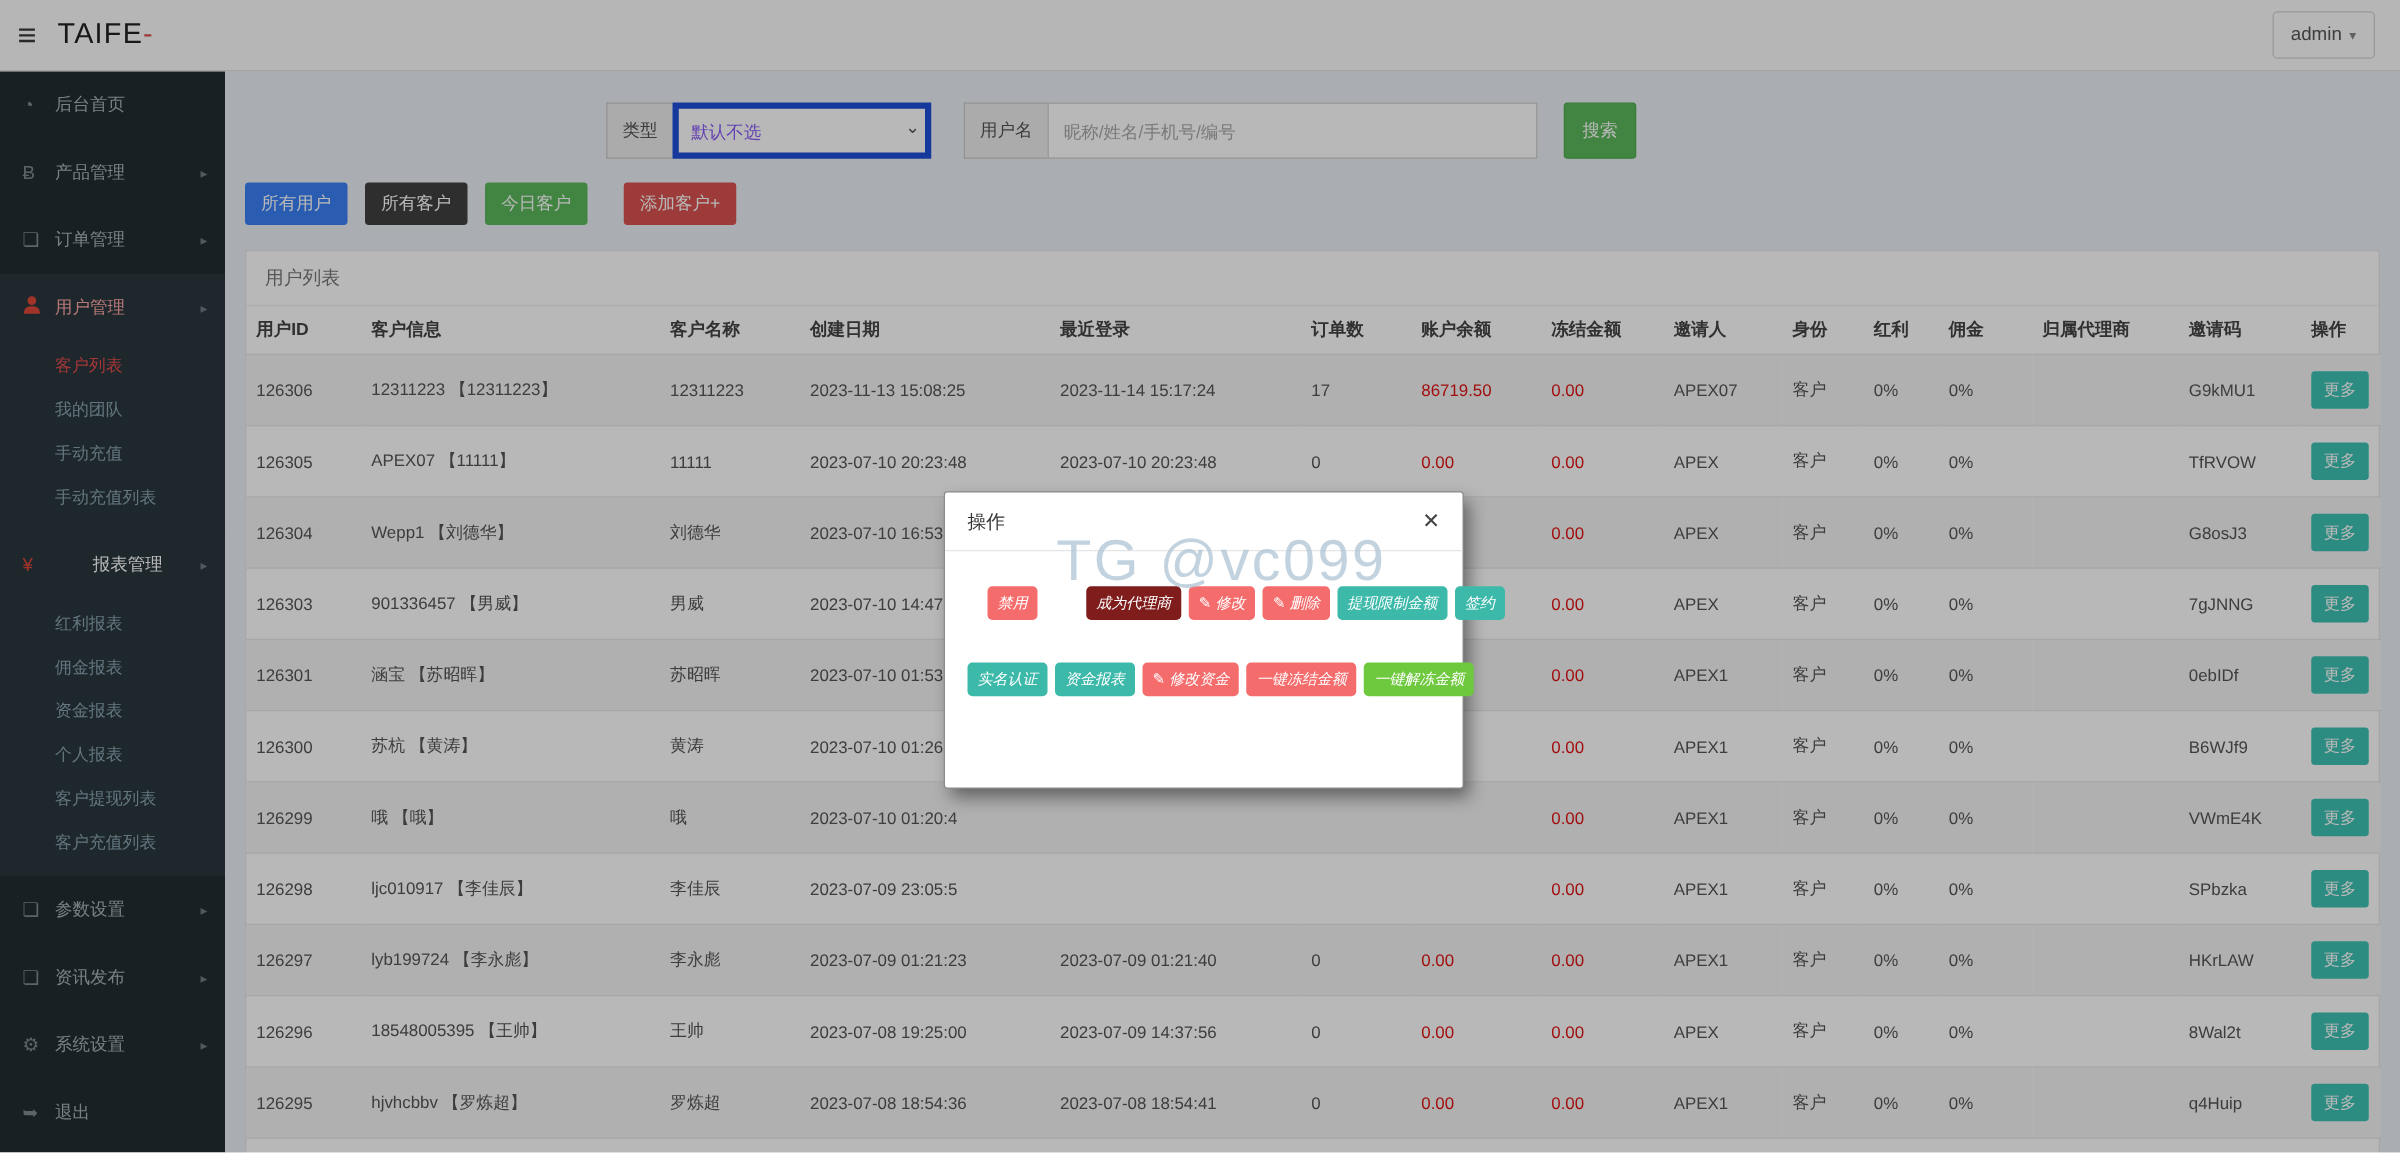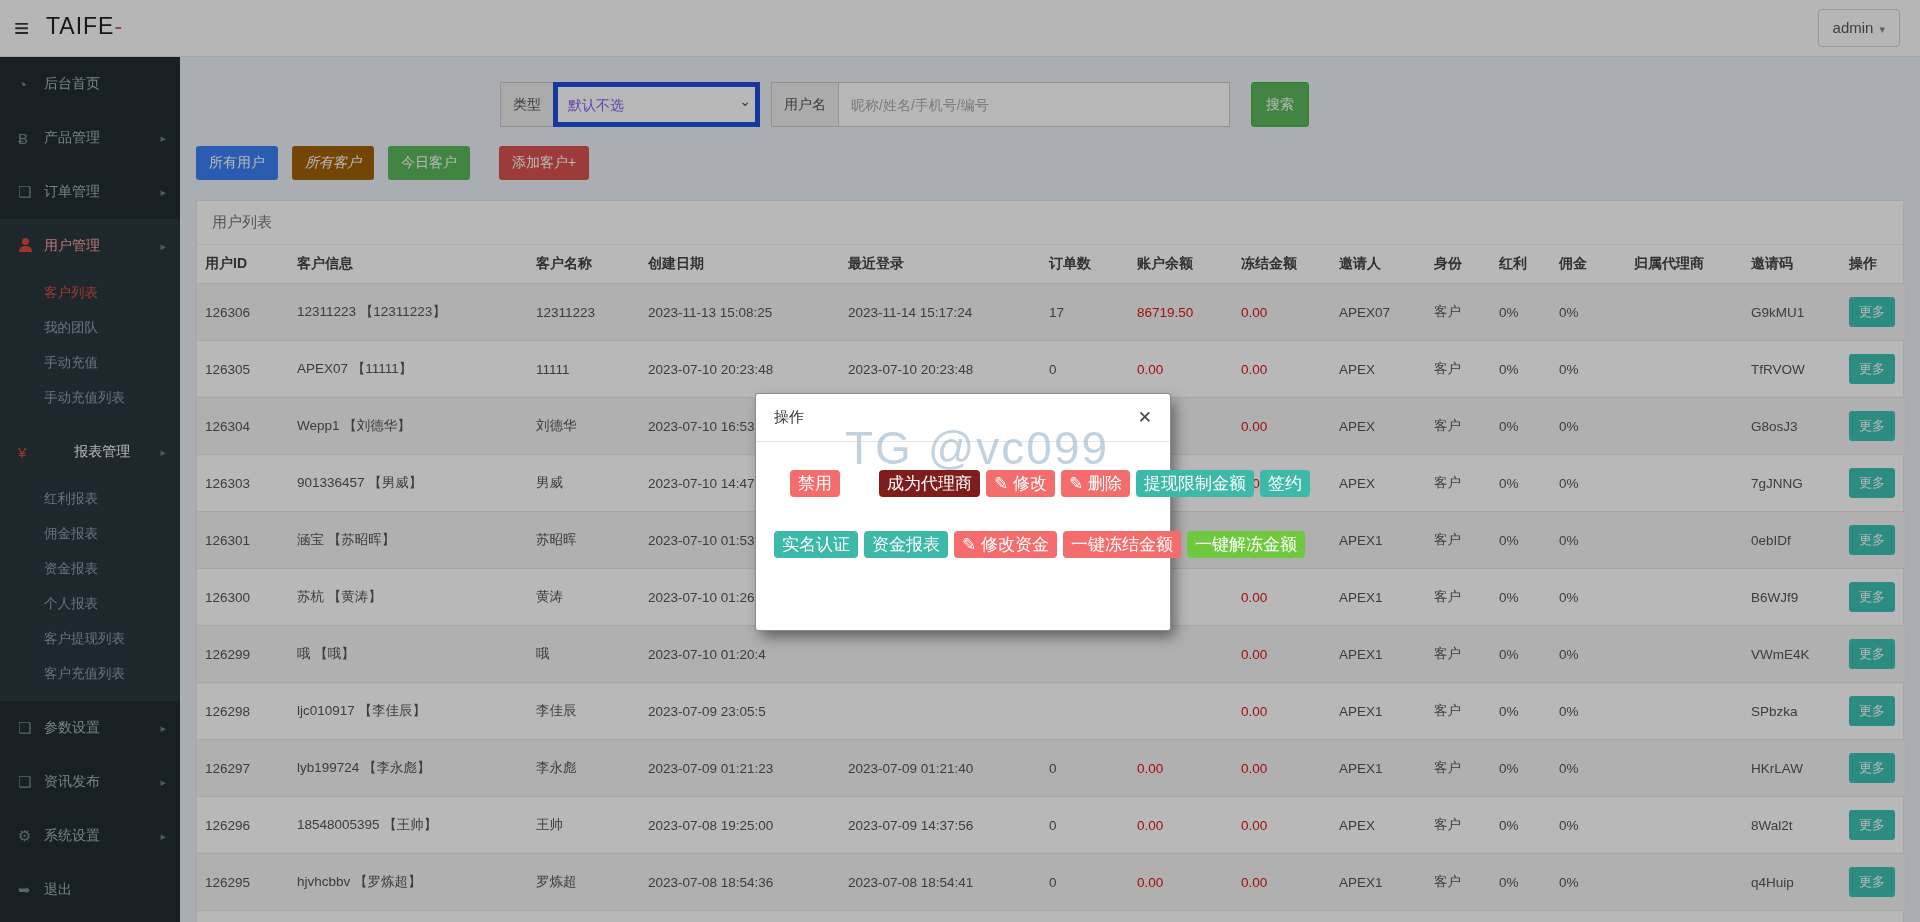--- a/index.html
+++ b/index.html
@@ -29,21 +29,21 @@
   .side-sub li.active { color:#e64c4c; }
   
   .icon-person { position:relative; display:inline-block; width:15px; height:14px; }
   .icon-person::before { content:""; position:absolute; left:4px; top:0; width:7px; height:7px; border-radius:50%; background:currentColor; }
   .icon-person::after { content:""; position:absolute; left:1px; bottom:0; width:13px; height:6px; border-radius:6px 6px 1px 1px; background:currentColor; }
 
   
   .main { position:absolute; left:180px; top:57px; right:0; bottom:0; background:#ecf0f5; padding:25px 16px 0 16px; }
   .filter-row { position:relative; height:45px; }
   .group { position:absolute; top:0; height:45px; display:flex; }
-  .group-type { left:304px; width:260px; }
+  .group-type { left:289px; width:260px; }
   .group-user { left:575px; width:459px; }
   .addon { background:#eee; border:1px solid #ccc; border-right:none; color:#555; font-size:14px; display:flex; align-items:center; padding:0 12px; white-space:nowrap; }
   .sel-wrap { position:relative; flex:1; }
   .sel-wrap select { width:100%; height:100%; border:5px solid #1d4ed8; background:#fff; color:#8b5cf6; font-size:14px; padding:0 26px 0 10px; appearance:none; -webkit-appearance:none; font-family:inherit; }
   .sel-wrap .chev { position:absolute; right:9px; top:11px; font-size:14px; color:#555; pointer-events:none; }
   .group-user input { flex:1; height:100%; border:1px solid #ccc; background:#fff; font-size:14px; padding:0 12px; color:#444; font-family:inherit; }
   .group-user input::placeholder { color:#a9a9a9; }
   .search-btn { position:absolute; left:1055px; top:0; height:45px; padding:0 14px; background:#5cb85c; color:#fff; border:1px solid #4cae4c; border-radius:3px; font-size:14px; cursor:pointer; font-family:inherit; }
 
   .btn-row { margin-top:19px; display:flex; }
@@ -63,21 +63,21 @@
   
   .backdrop { position:absolute; inset:0; background:rgba(0,0,0,0.28); z-index:50; }
   .modal { position:absolute; left:756px; top:394px; width:414px; height:236px; background:#fff; border-radius:2px; z-index:60; box-shadow:0 0 0 1px #8b8b8b, 5px 7px 14px rgba(0,0,0,0.45); }
   .modal-head { display:flex; align-items:center; justify-content:space-between; padding:13px 18px; border-bottom:1px solid #e5e5e5; }
   .modal-head .mtitle { font-size:15px; color:#333; }
   .modal-head .close { font-size:17px; color:#444; cursor:pointer; }
   .modal-body { padding:20px 14px 0 14px; }
   .m-row { display:flex; flex-wrap:nowrap; }
   .m-row1 { margin:8px 0 0 20px; }
   .m-row2 { margin:34px 0 0 4px; }
-  .m-btn { height:27px; line-height:27px; padding:0 8px; margin-right:6px; border:none; border-radius:4px; color:#fff; font-size:17px; white-space:nowrap; cursor:pointer; font-family:inherit; }
+  .m-btn { height:27px; line-height:27px; padding:0 8px; margin-right:6px; border:none; border-radius:4px; color:#fff; font-size:12px; white-space:nowrap; cursor:pointer; font-family:inherit;font-style:italic; }
   .watermark { position:absolute; left:845px; top:421px; z-index:70; font-size:46px; color:#aec4d4; opacity:0.75; letter-spacing:2px; pointer-events:none; }
 </style>
 </head>
 <body>
 
 <div class="app">
 
   <div class="header">
     <span class="hamburger">≡</span>
     <span class="logo"><span>TAIFE</span><span class="dash">-</span></span>
@@ -159,21 +159,21 @@
       </div>
       <div class="group group-user">
         <span class="addon">用户名</span>
         <input type="text" placeholder="昵称/姓名/手机号/编号" style="">
       </div>
       <button class="search-btn">搜索</button>
     </div>
 
     <div class="btn-row" id="btn-row">
         <button class="act-btn" style="background: #3b82f6;">所有用户</button>
-        <button class="act-btn" style="background: #a16207; font-style: italic;">所有客户</button>
+        <button class="act-btn" style="background: #404040;">所有客户</button>
         <button class="act-btn" style="background: rgb(92, 184, 92);">今日客户</button>
         <button class="act-btn gap" style="background: rgb(217, 83, 79);">添加客户+</button>
       </div>
 
     <div class="panel">
       <div class="panel-title">用户列表</div>
       <table>
         <colgroup>
           <col style="width:92px">
             <col style="width:239px">

